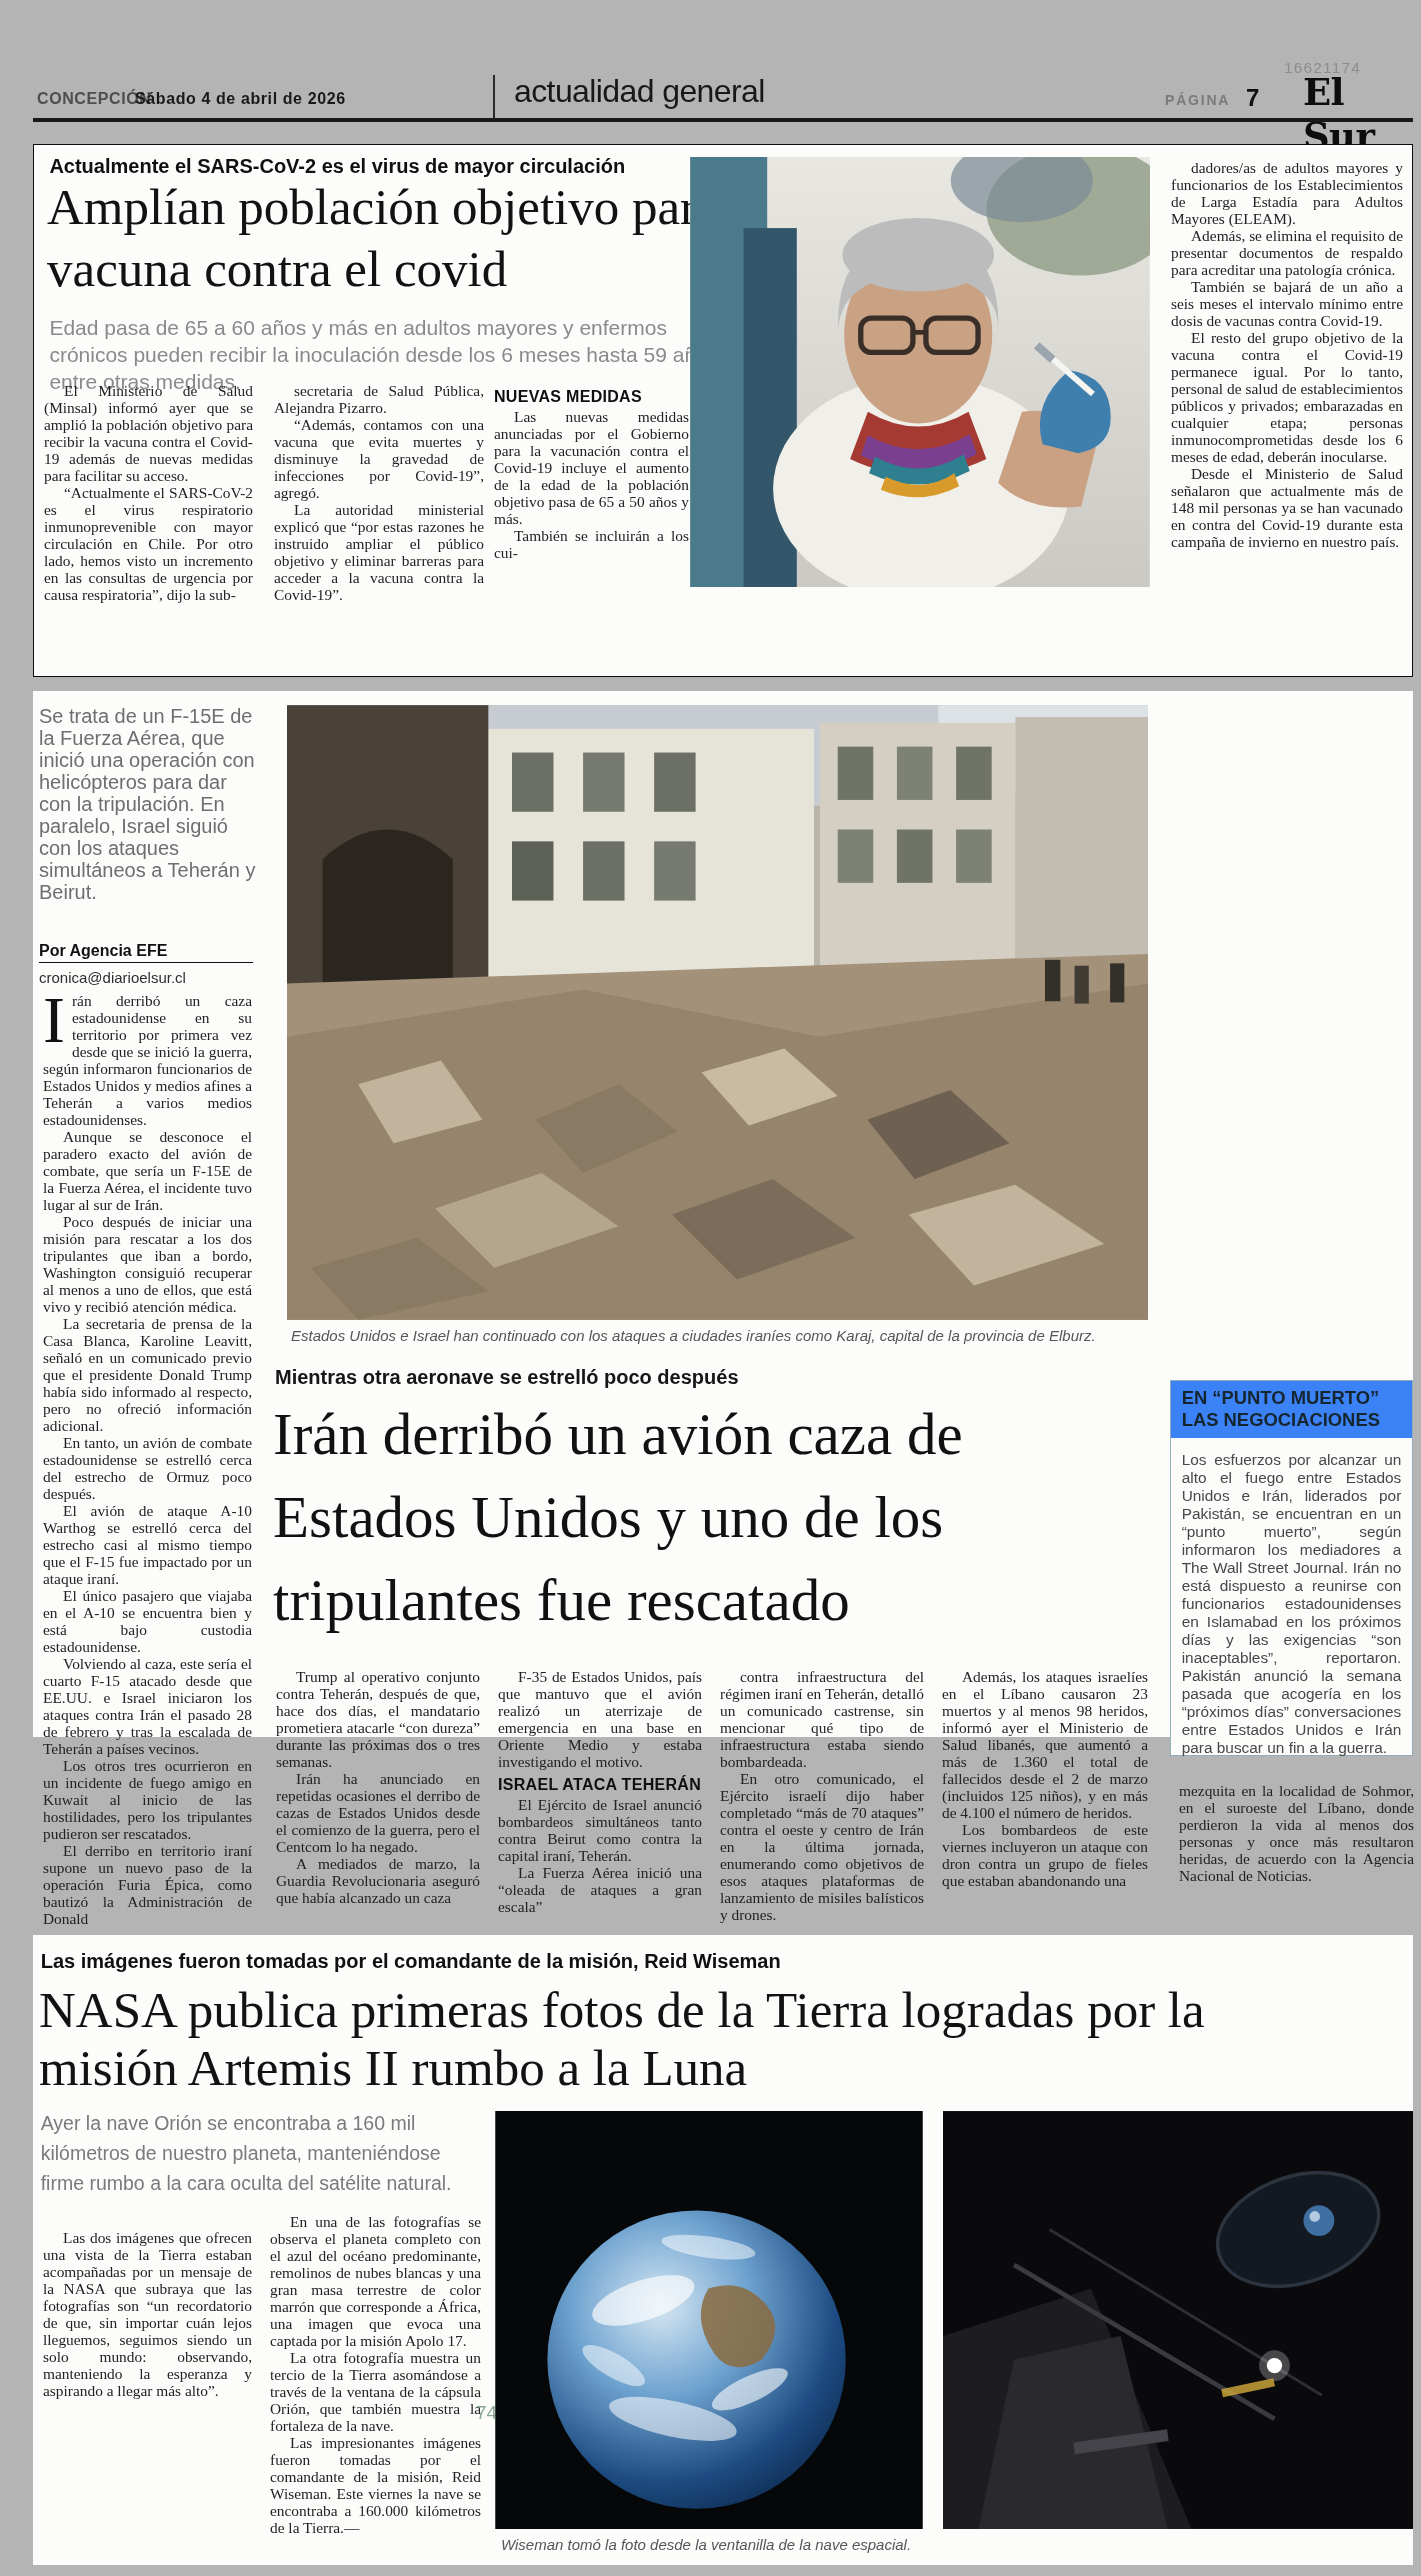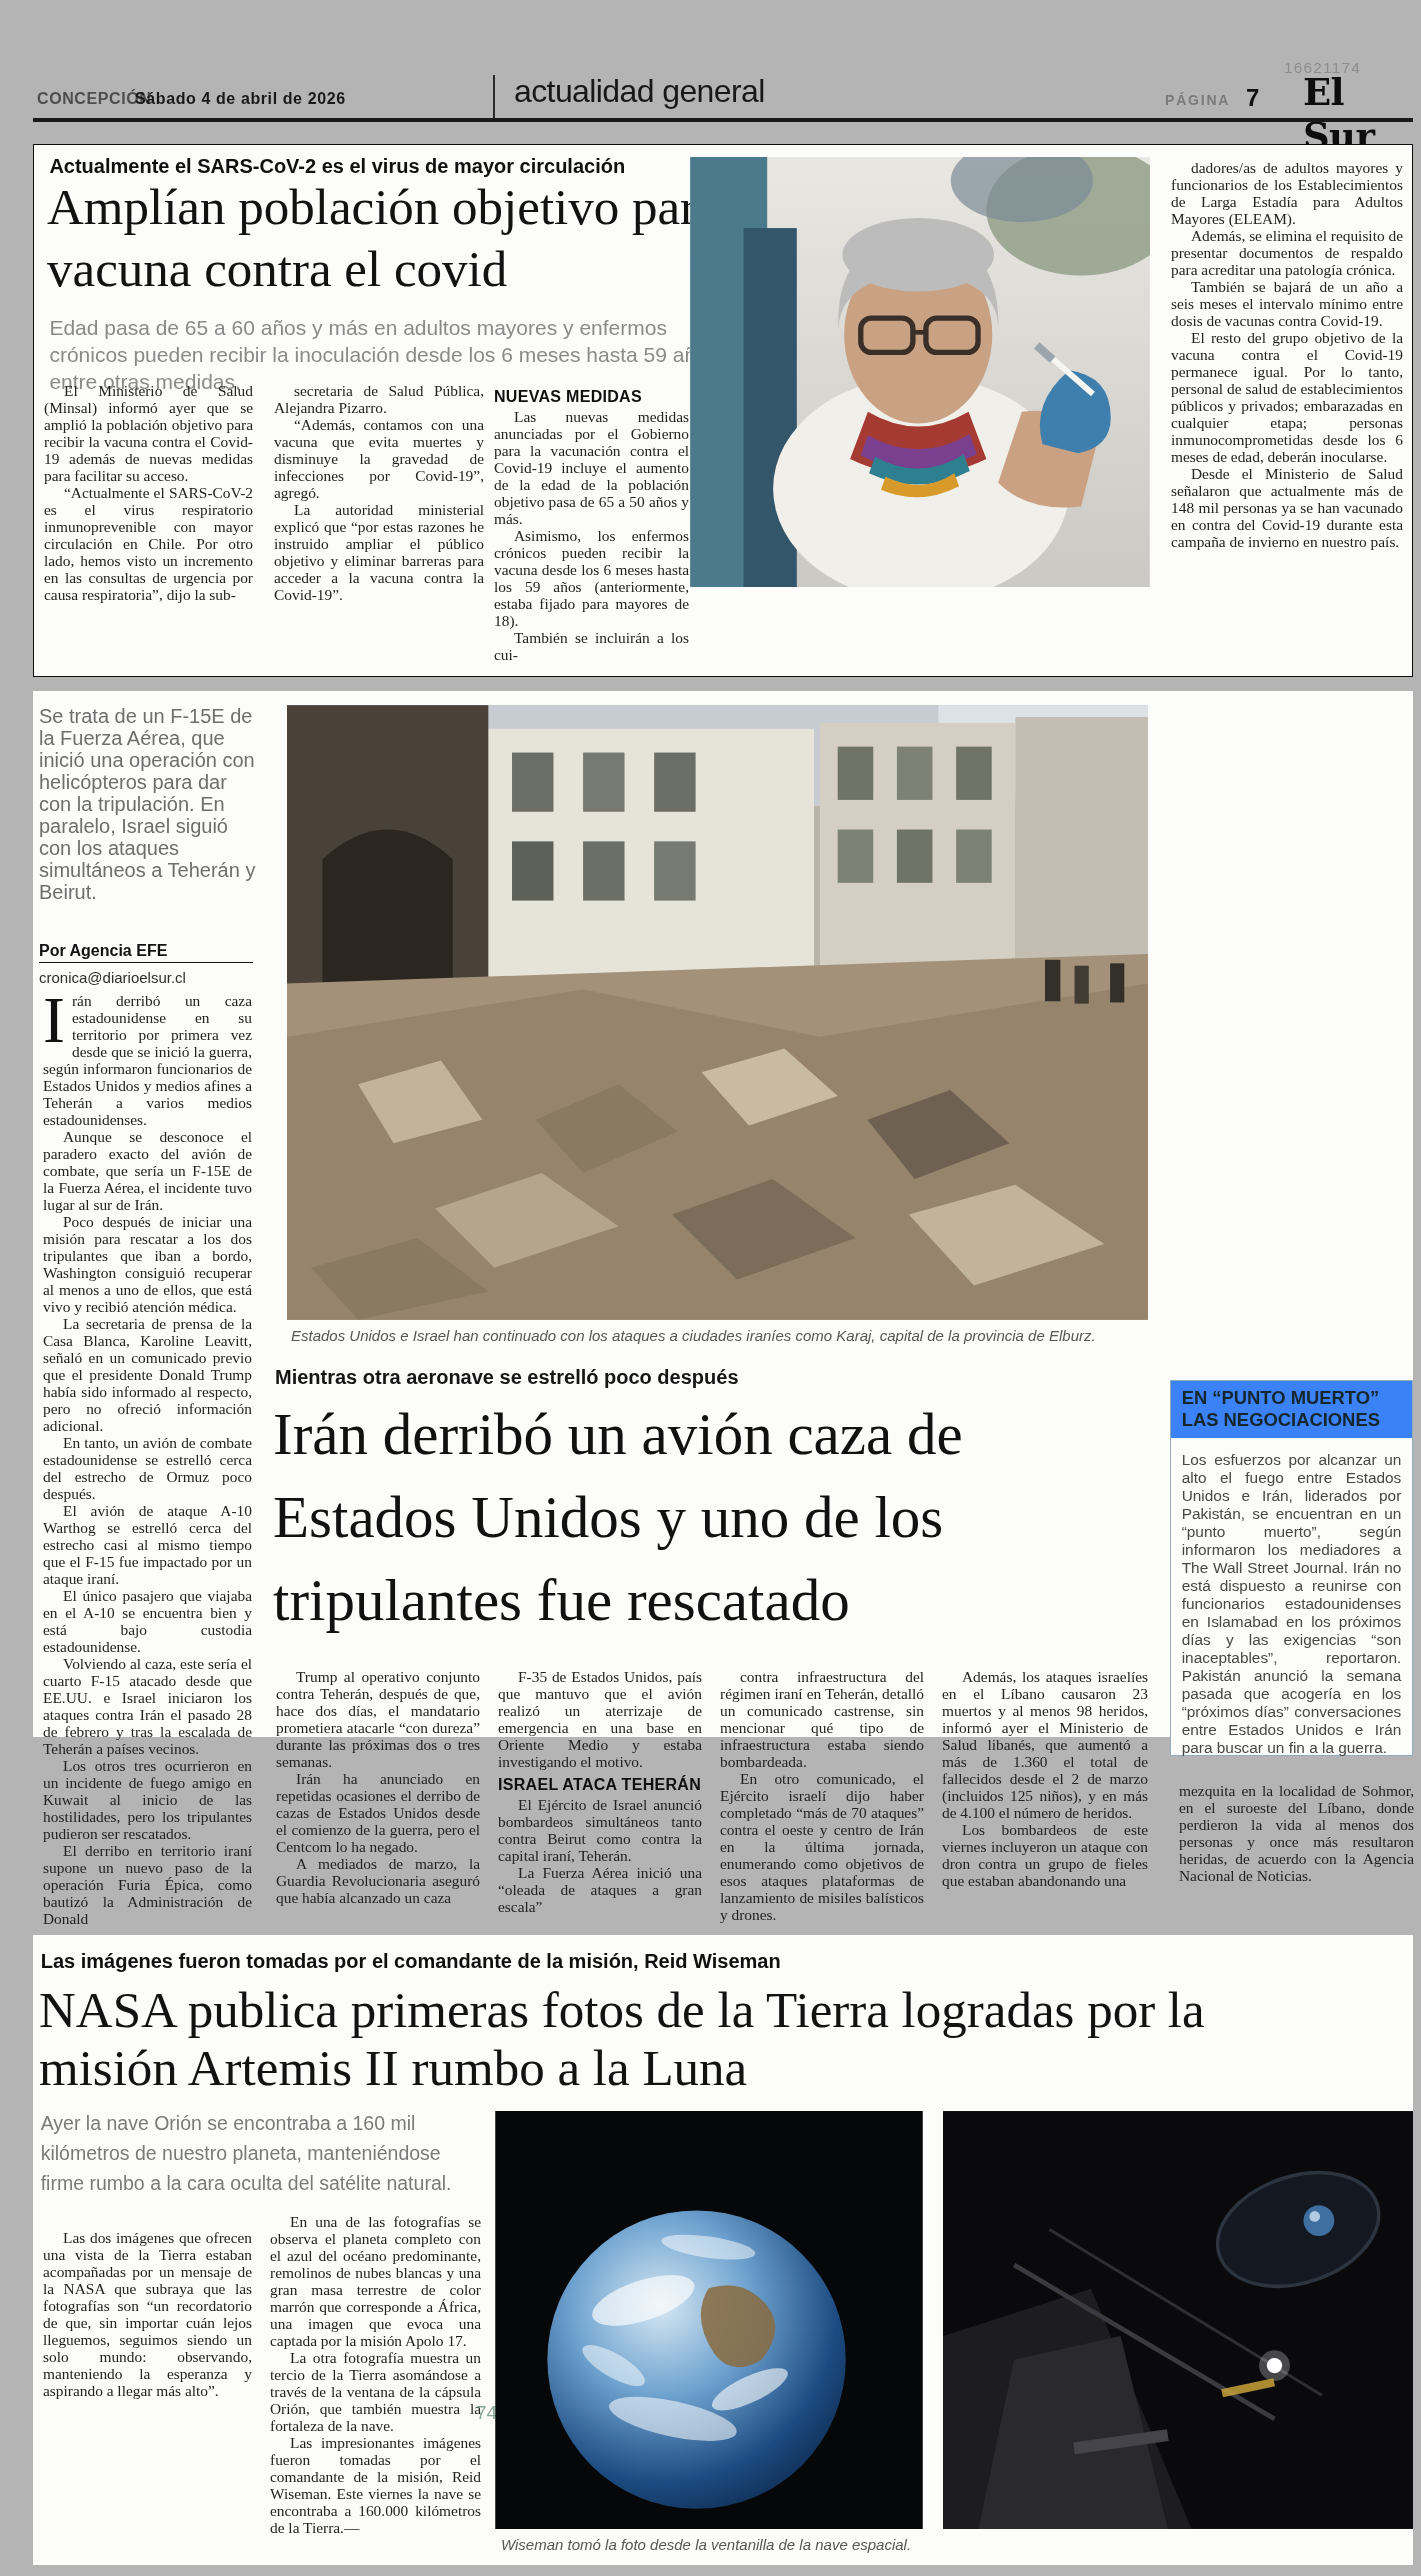--- a/index.html
+++ b/index.html
@@ -80,21 +80,20 @@
       <p class="bp">“Actualmente el SARS-CoV-2 es el virus respiratorio inmunoprevenible con mayor circulación en Chile. Por otro lado, hemos visto un incremento en las consultas de urgencia por causa respiratoria”, dijo la sub-</p>
     </div>
     <div class="col" style="left:240px;top:237px;width:210px;">
       <p class="bp">secretaria de Salud Pública, Alejandra Pizarro.</p>
       <p class="bp">“Además, contamos con una vacuna que evita muertes y disminuye la gravedad de infecciones por Covid-19”, agregó.</p>
       <p class="bp">La autoridad ministerial explicó que “por estas razones he instruido ampliar el público objetivo y eliminar barreras para acceder a la vacuna contra la Covid-19”.</p>
     </div>
     <div class="col" style="left:460px;top:237px;width:195px;">
       <p class="subhead">NUEVAS MEDIDAS</p>
       <p class="bp">Las nuevas medidas anunciadas por el Gobierno para la vacunación contra el Covid-19 incluye el aumento de la edad de la población objetivo pasa de 65 a 50 años y más.</p>
-      <p class="bp">Asimismo, los enfermos crónicos pueden recibir la vacuna desde los 6 meses hasta los 59 años (anteriormente, estaba fijado para mayores de 18).</p>
       <p class="bp">También se incluirán a los cui-</p>
     </div>
     <div class="col" style="left:1137px;top:14px;width:232px;">
       <p class="bp">dadores/as de adultos mayores y funcionarios de los Establecimientos de Larga Estadía para Adultos Mayores (ELEAM).</p>
       <p class="bp">Además, se elimina el requisito de presentar documentos de respaldo para acreditar una patología crónica.</p>
       <p class="bp">También se bajará de un año a seis meses el intervalo mínimo entre dosis de vacunas contra Covid-19.</p>
       <p class="bp">El resto del grupo objetivo de la vacuna contra el Covid-19 permanece igual. Por lo tanto, personal de salud de establecimientos públicos y privados; embarazadas en cualquier etapa; personas inmunocomprometidas desde los 6 meses de edad, deberán inocularse.</p>
       <p class="bp">Desde el Ministerio de Salud señalaron que actualmente más de 148 mil personas ya se han vacunado en contra del Covid-19 durante esta campaña de invierno en nuestro país.</p>
     </div>
 

